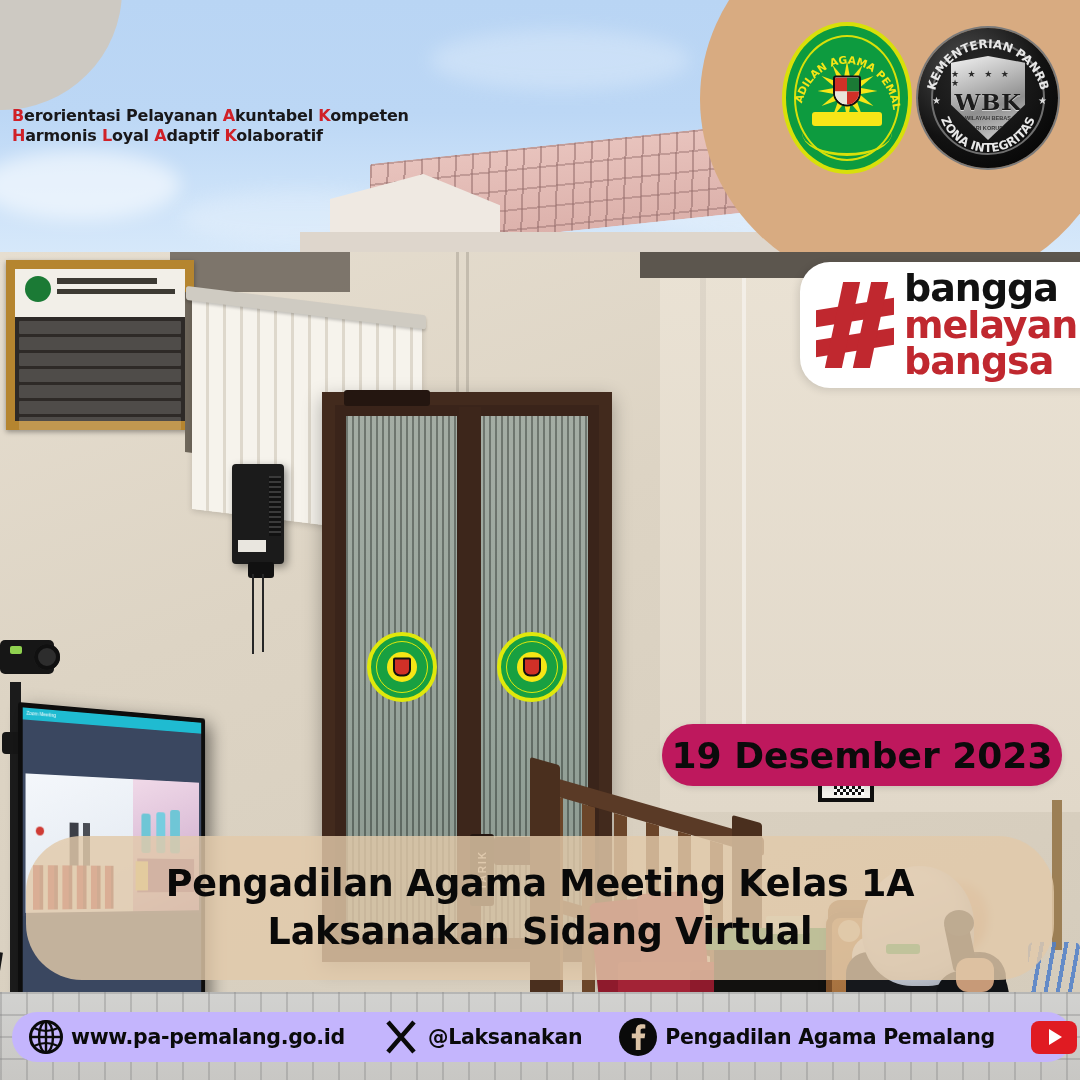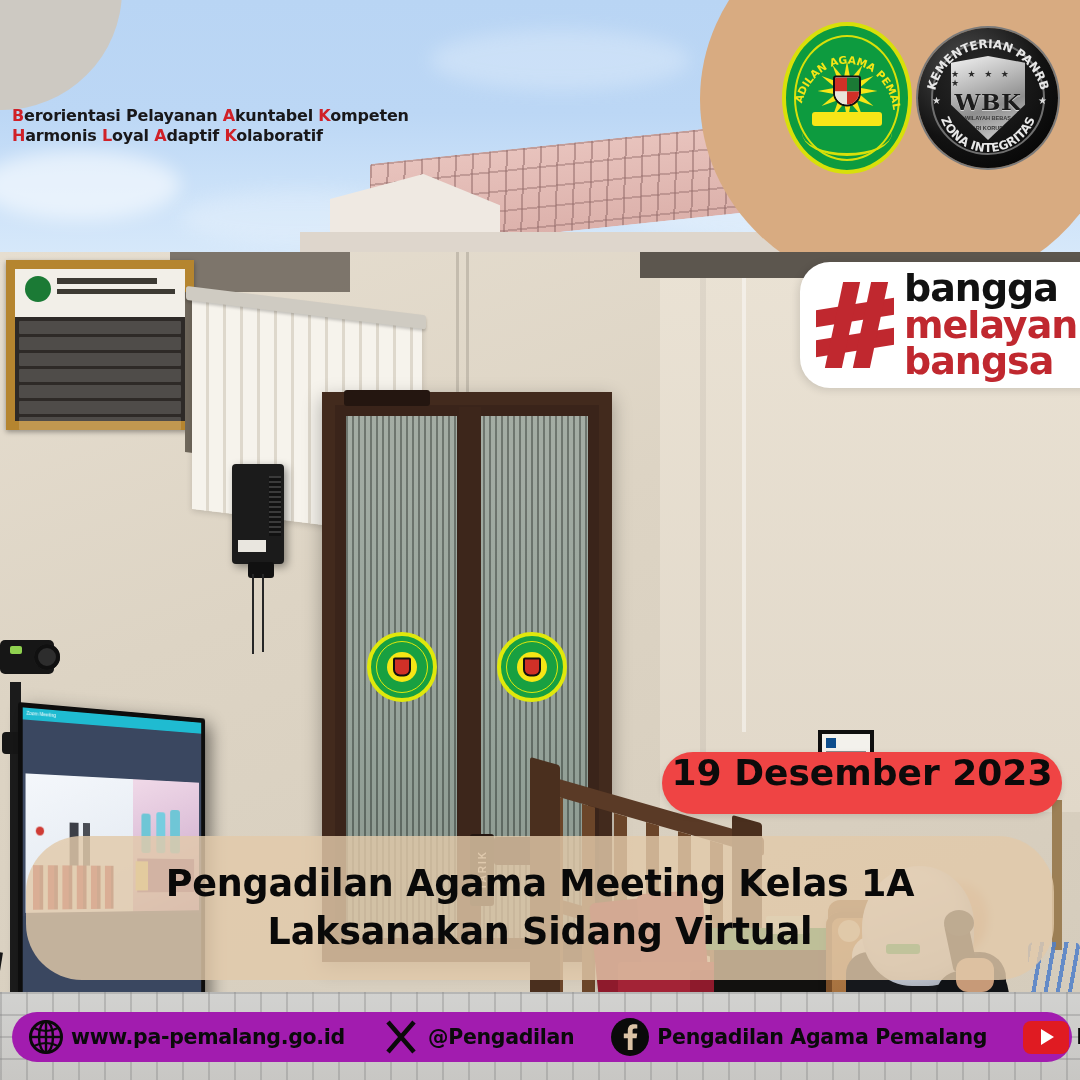--- a/index.html
+++ b/index.html
@@ -388,23 +388,23 @@
   .hash-mark .hv1{ left:18px; top:0; width:17px; height:86px; transform:skewX(-12deg);}
   .hash-mark .hv2{ left:46px; top:0; width:17px; height:86px; transform:skewX(-12deg);}
   .bangga-text{ display:flex; flex-direction:column; line-height:.97; }
   .bangga-text div{ font-family:"DejaVu Sans", sans-serif; font-weight:bold; font-size:38px; letter-spacing:-1px;}
   .bg-l1{ color:#111; }
   .bg-l2{ color:#c0282f; }
   .bg-l3{ color:#c0282f; }
 
   
   .date-pill{
-    position:absolute; left:662px; top:752px; width:400px; height:62px;
-    background:#ef4444; border-radius:31px;
-    display:flex; justify-content:center;
+    position:absolute; left:662px; top:724px; width:400px; height:62px;
+    background:#be185d; border-radius:31px;
+    display:flex; align-items:center; justify-content:center;
     box-shadow:0 2px 6px rgba(0,0,0,.12);
   }
   .date-pill span{
     font-family:"DejaVu Sans", sans-serif; font-weight:bold;
     font-size:36px; color:#0b0b0b; letter-spacing:0px;
   }
 
   
   .title-bar{
     position:absolute; left:26px; top:836px; width:1028px; height:144px;
@@ -414,21 +414,21 @@
   }
   .title-bar .t{
     font-family:"DejaVu Sans", sans-serif; font-weight:bold;
     font-size:36.5px; color:#090909; text-align:center; line-height:1.32;
     letter-spacing:-0.2px;
   }
 
   
   .footer-pill{
     position:absolute; left:12px; top:1012px; width:1060px; height:50px;
-    background:#a21caf; border-radius:29px;
+    background:#c4b5fd; border-radius:29px;
     display:flex; align-items:center; gap:18px; padding:0 16px;
   }
   .f-item{ display:flex; align-items:center; gap:7px; }
   .f-label{
     font-family:"DejaVu Sans", sans-serif; font-weight:bold;
     font-size:20.5px; color:#0a0a0a; white-space:nowrap; letter-spacing:-0.3px;
   }
   .ic{ flex:0 0 auto; display:block; } .gap-b{ width:26px; } .gap-c{ width:30px; }
 
   .yt-icon{
@@ -710,21 +710,21 @@
       </svg>
       <span class="f-label">www.pa-pemalang.go.id</span>
     </div>
 
     <span class="gap-b"></span>
 
     <div class="f-item">
       <svg class="ic" width="40" height="40" viewBox="0 0 40 40">
         <path d="M7 5 L33 35 M33 5 L7 35" stroke="#0a0a0a" stroke-width="4.5" fill="none"></path>
       </svg>
-      <span class="f-label">@Pengadilan</span>
+      <span class="f-label">@Laksanakan</span>
     </div>
 
     <span class="gap-c"></span>
 
     <div class="f-item">
       <svg class="ic" width="40" height="40" viewBox="0 0 40 40">
         <circle cx="20" cy="20" r="19" fill="#0a0a0a"></circle>
         <path d="M22.6 33V21.2h4l.6-4.6h-4.6v-2.9c0-1.3.4-2.2 2.3-2.2h2.4V7.4c-.4-.06-1.9-.18-3.6-.18-3.5 0-5.9 2.1-5.9 6.1v3.3h-4v4.6h4V33z" fill="#dcc3a6"></path>
       </svg>
       <span class="f-label">Pengadilan Agama Pemalang</span>

